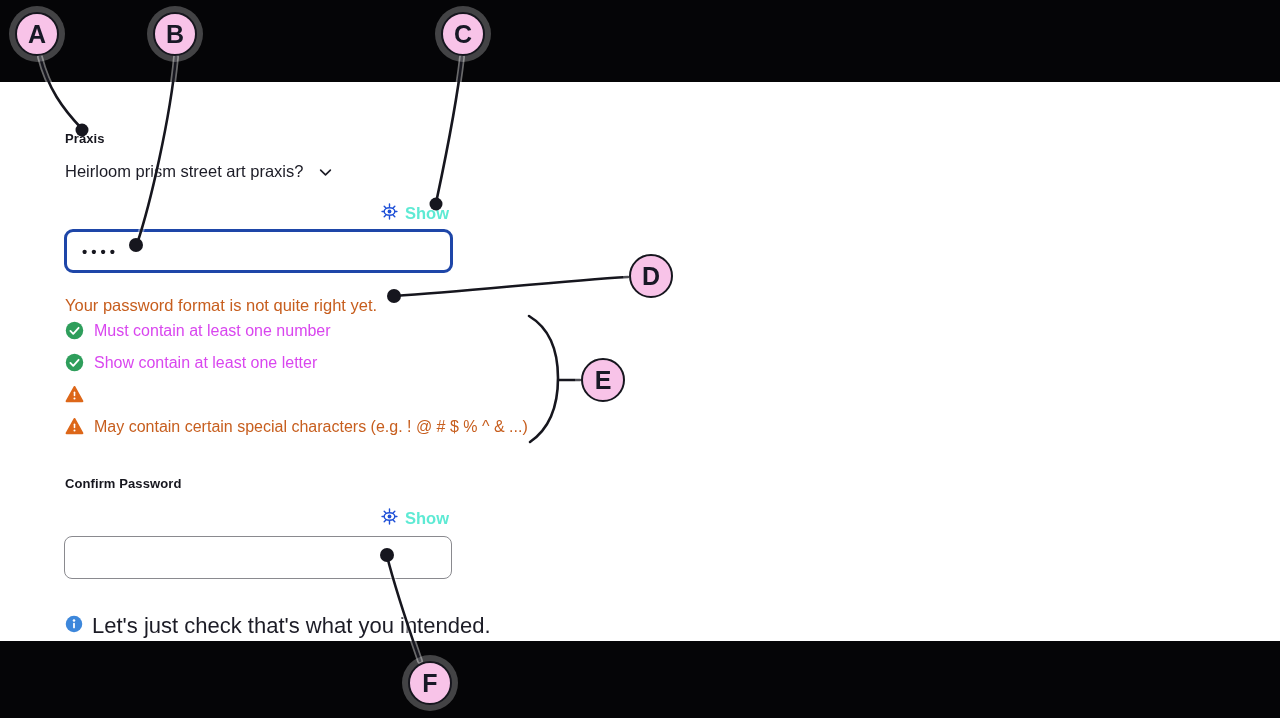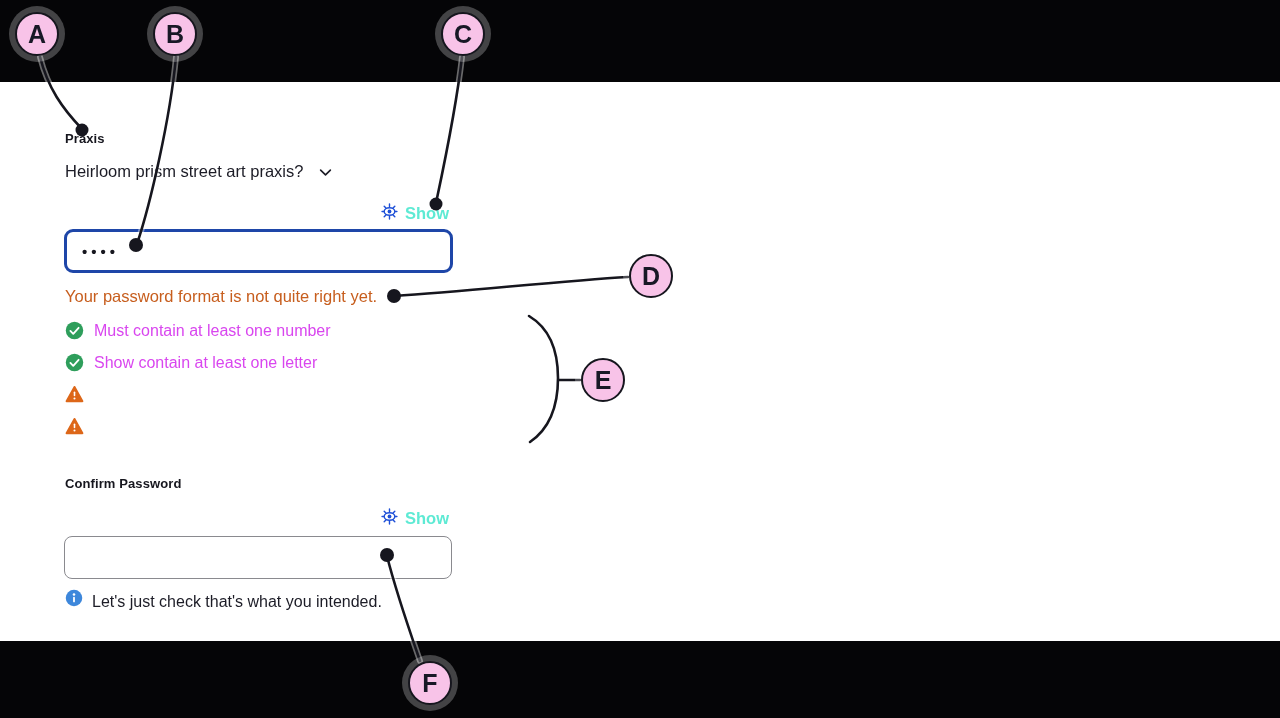--- a/index.html
+++ b/index.html
@@ -17,27 +17,27 @@
   .pw-input{
     box-sizing:border-box;width:389px;height:44px;border:3px solid #1e46a8;border-radius:9px;
     background:#fff;padding:0 15px;font-size:15px;font-weight:700;letter-spacing:4px;color:#16161e;
     font-family:"Liberation Sans","DejaVu Sans",sans-serif;outline:none;
   }
   .confirm-input{
     box-sizing:border-box;width:388px;height:43px;border:1.5px solid #8a8a8f;border-radius:8px;
     background:#fff;padding:0 15px;font-size:16px;color:#16161e;outline:none;
     font-family:"Liberation Sans","DejaVu Sans",sans-serif;
   }
-  .error-text{font-size:16.5px;color:#c75e1e;}
+  .error-text{font-size:16.5px;color:#c75e1e;margin-top:9px;}
   .rules{display:flex;flex-direction:column;gap:13px;}
   .rule{display:flex;align-items:center;gap:10px;font-size:16px;}
   .rule.pass{color:#d946ef;}
   .rule.fail{color:#c75e1e;}
   .rule .ic{flex:0 0 auto;display:inline-flex;}
-  .hint-row{display:flex;align-items:flex-end;gap:9px;font-size:16px;color:#1c1c26;}
+  .hint-row{display:flex;align-items:flex-end;gap:9px;font-size:22px;color:#1c1c26;margin-top:24px;}
   .callout{
     position:absolute;width:44px;height:44px;border-radius:50%;
     background:#f8c3e8;border:2.5px solid #16161e;box-sizing:border-box;
     display:flex;align-items:center;justify-content:center;
     font-size:25px;font-weight:700;color:#181826;
     box-shadow:0 0 0 6px rgba(255,255,255,.25);
     z-index:6;
   }
   .overlay{position:absolute;left:0;top:0;z-index:5;pointer-events:none;}
   .bar-bottom{position:absolute;left:0;top:641px;width:1280px;height:77px;background:#050507;}
@@ -116,20 +116,21 @@
       </span>
     </div>
     <div class="rule fail">
       <span class="ic">
         <svg width="19" height="19" viewBox="0 0 24 24">
             <path d="M12 2.5 L22 20.5 H2 Z" fill="#dd6719" stroke="#dd6719" stroke-width="2.5" stroke-linejoin="round"></path>
             <rect x="11" y="8.2" width="2" height="6" rx="1" fill="#ffffff"></rect>
             <circle cx="12" cy="17" r="1.3" fill="#ffffff"></circle>
           </svg>
       </span>
+      <span>May contain certain special characters (e.g. ! @ # $ % ^ &amp; ...)</span>
     </div>
   </div>
 
   <div class="abs field-label" style="left:65px;top:476px;">Confirm Password</div>
 
   <div class="abs show-btn" style="left:381px;top:508px;">
     <span class="ic">
       <svg width="17" height="17" viewBox="0 0 24 24">
         <g stroke="#1d4fd7" stroke-width="2" stroke-linecap="round">
           <line x1="12" y1="1.5" x2="12" y2="5"></line>

